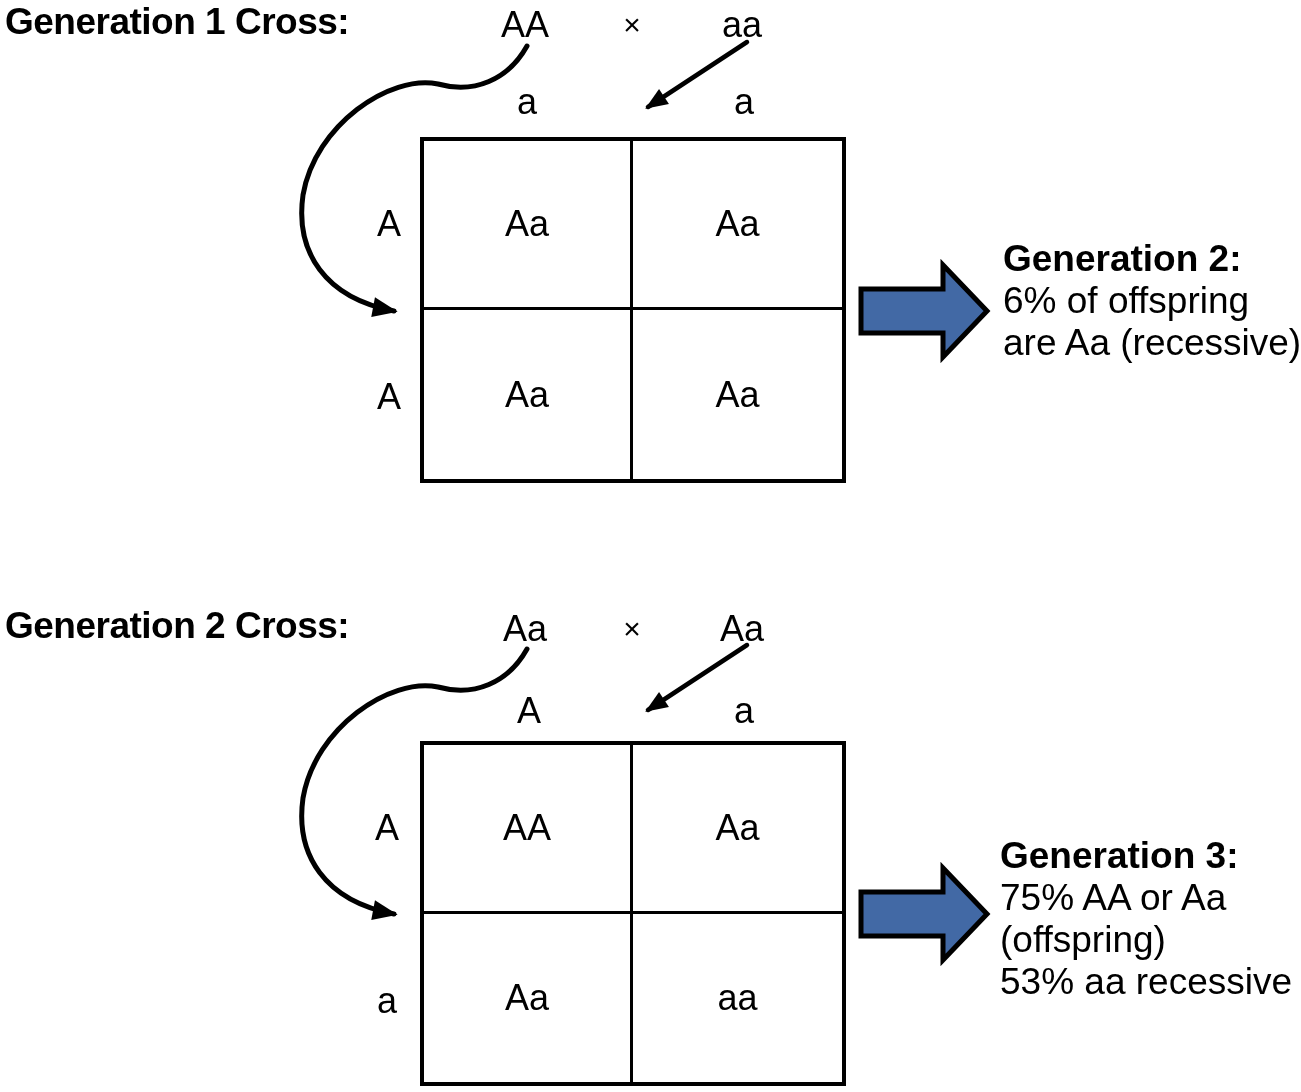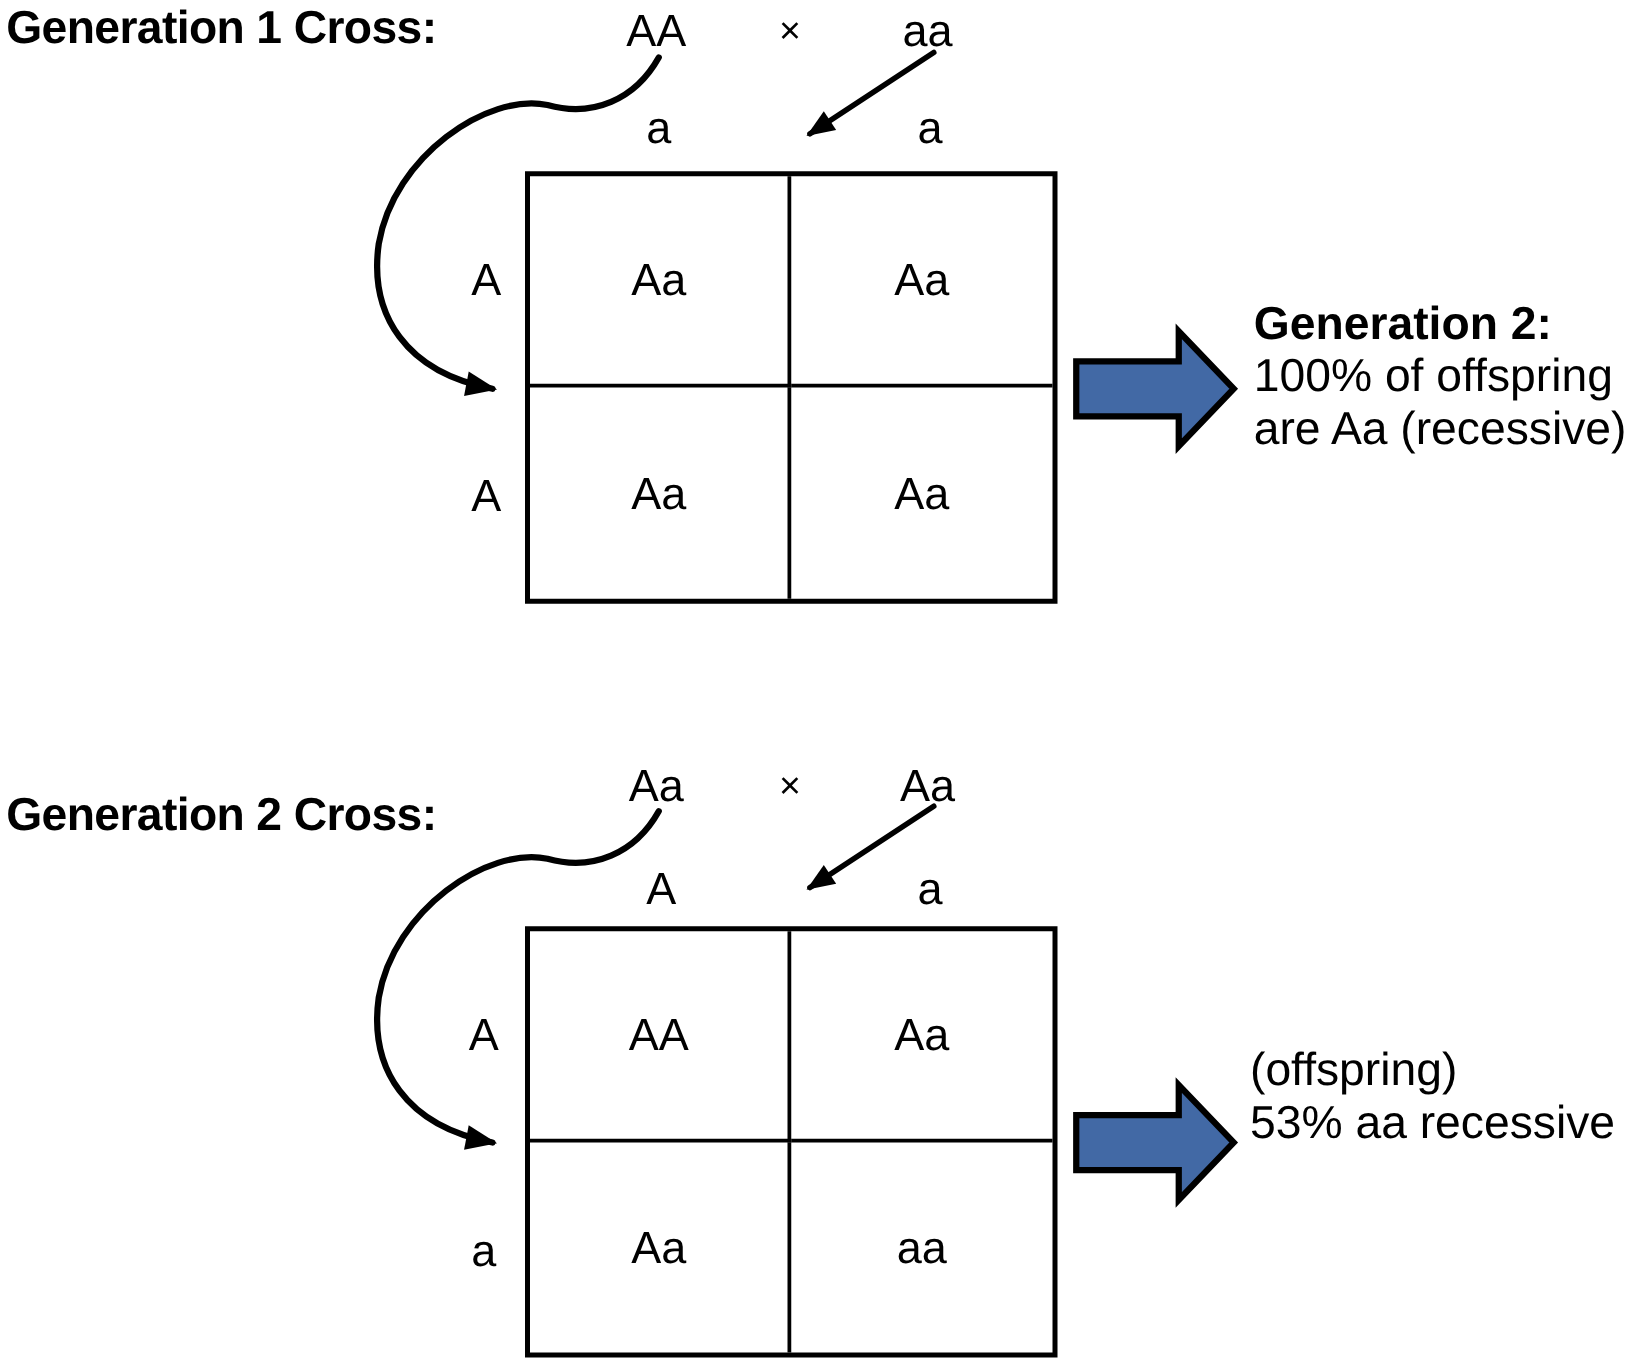--- a/index.html
+++ b/index.html
@@ -75,41 +75,43 @@
 
   <div class="punnett" style="left:420px;top:137px;width:426px;height:346px;">
     <div class="cell r0 c0">Aa</div>
     <div class="cell r0">Aa</div>
     <div class="cell c0">Aa</div>
     <div class="cell">Aa</div>
   </div>
 
   <div class="abs result" style="left:1003px;top:238px;">
     <div class="rtitle">Generation 2:</div>
-    <div>100% of offspring</div>
+    <div>6% of offspring</div>
     <div>are Aa (recessive)</div>
   </div>
 
-  <div class="abs section-title" style="left:5px;top:631px;">Generation 2 Cross:</div>
+  <div class="abs section-title" style="left:5px;top:605px;">Generation 2 Cross:</div>
 
   <div class="abs cx genotype" style="left:525px;top:608px;">Aa</div>
   <div class="abs cx cross-sym" style="left:632px;top:612px;">×</div>
   <div class="abs cx genotype" style="left:742px;top:608px;">Aa</div>
 
   <div class="abs cc allele" style="left:529px;top:711px;">A</div>
   <div class="abs cc allele" style="left:744px;top:711px;">a</div>
 
   <div class="abs cc allele" style="left:387px;top:828px;">A</div>
   <div class="abs cc allele" style="left:387px;top:1001px;">a</div>
 
   <div class="punnett" style="left:420px;top:741px;width:426px;height:345px;">
     <div class="cell r0 c0">AA</div>
     <div class="cell r0">Aa</div>
     <div class="cell c0">Aa</div>
     <div class="cell">aa</div>
   </div>
 
   <div class="abs result" style="left:1000px;top:835px;">
+    <div class="rtitle">Generation 3:</div>
+    <div>75% AA or Aa</div>
     <div>(offspring)</div>
     <div>53% aa recessive</div>
   </div>
 
 </div>
 
 </body></html>

